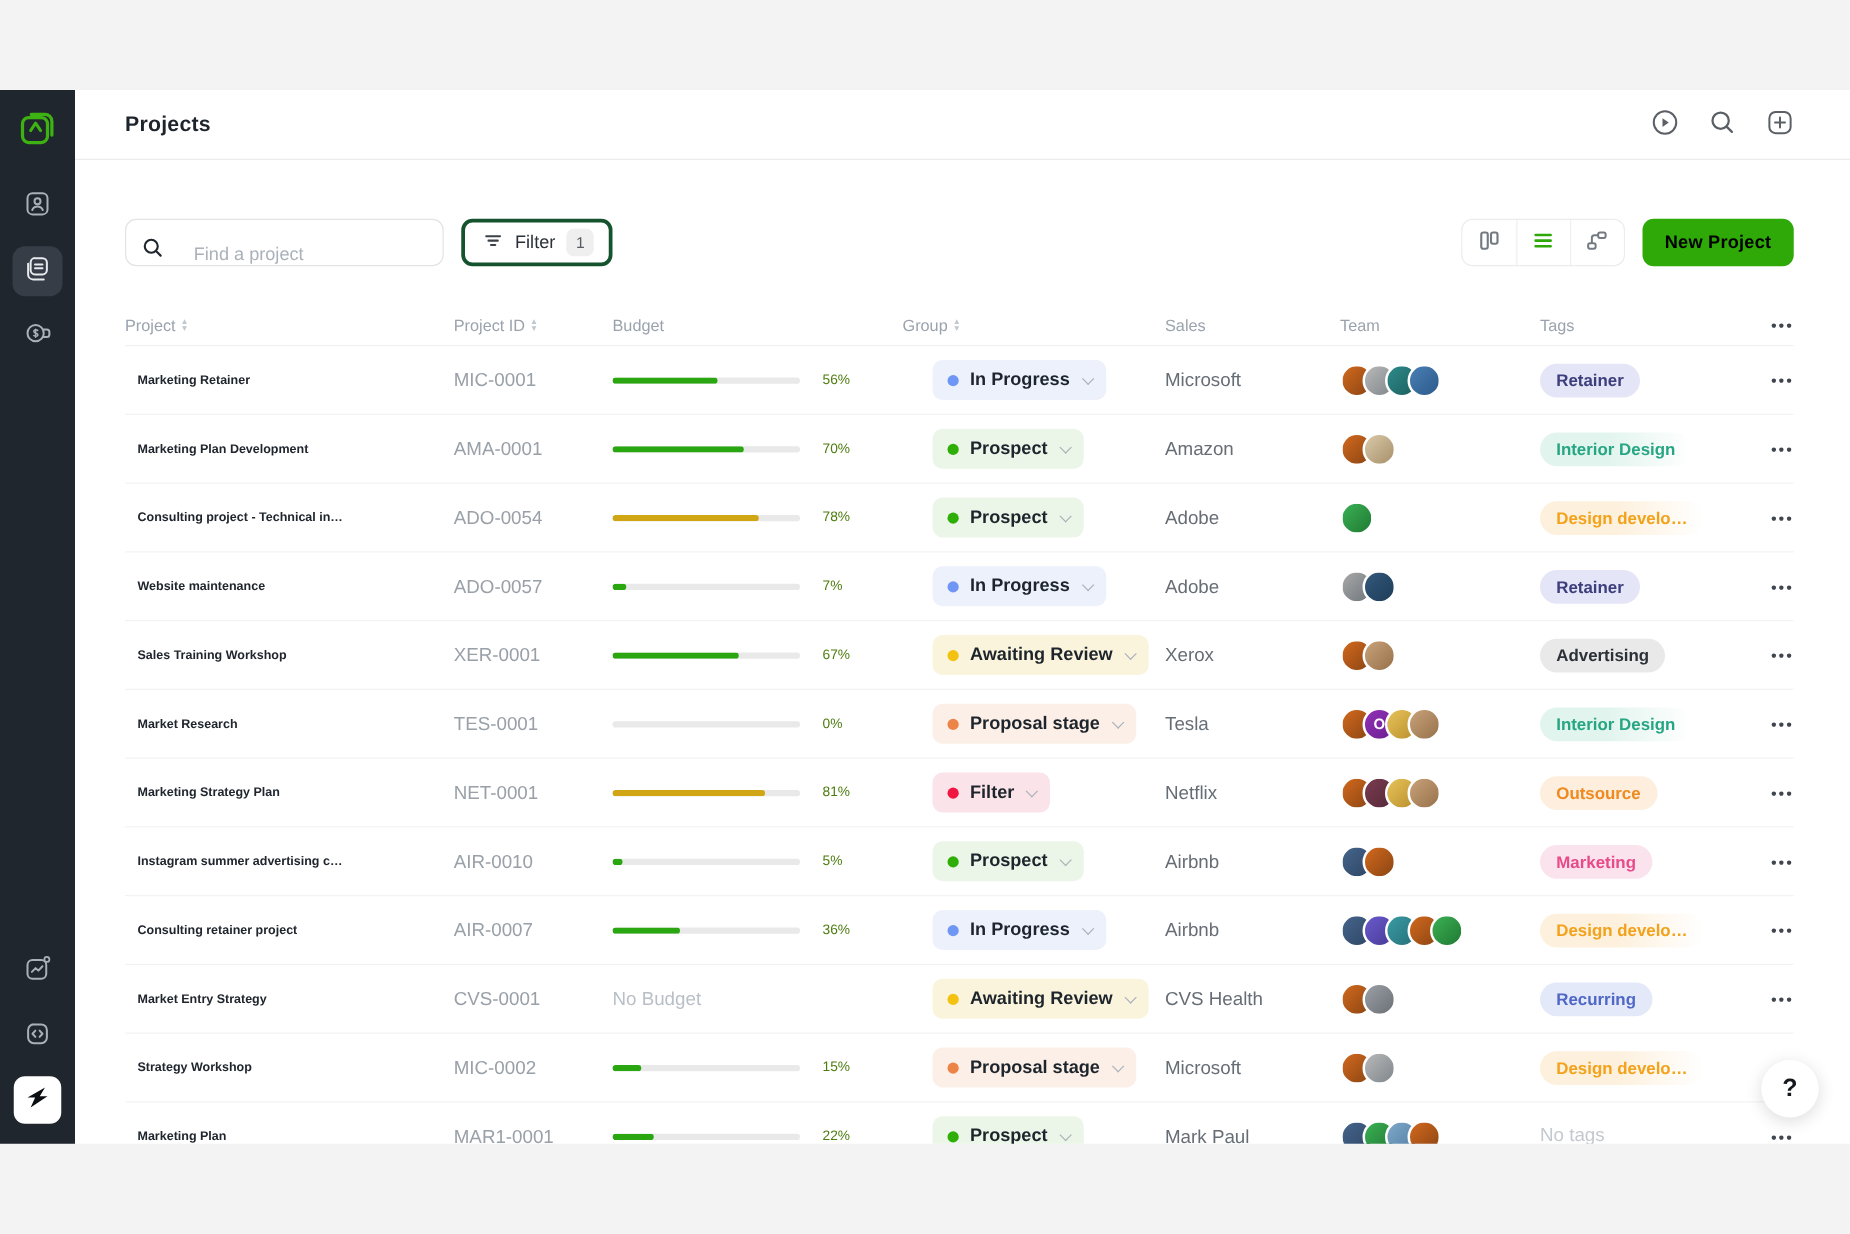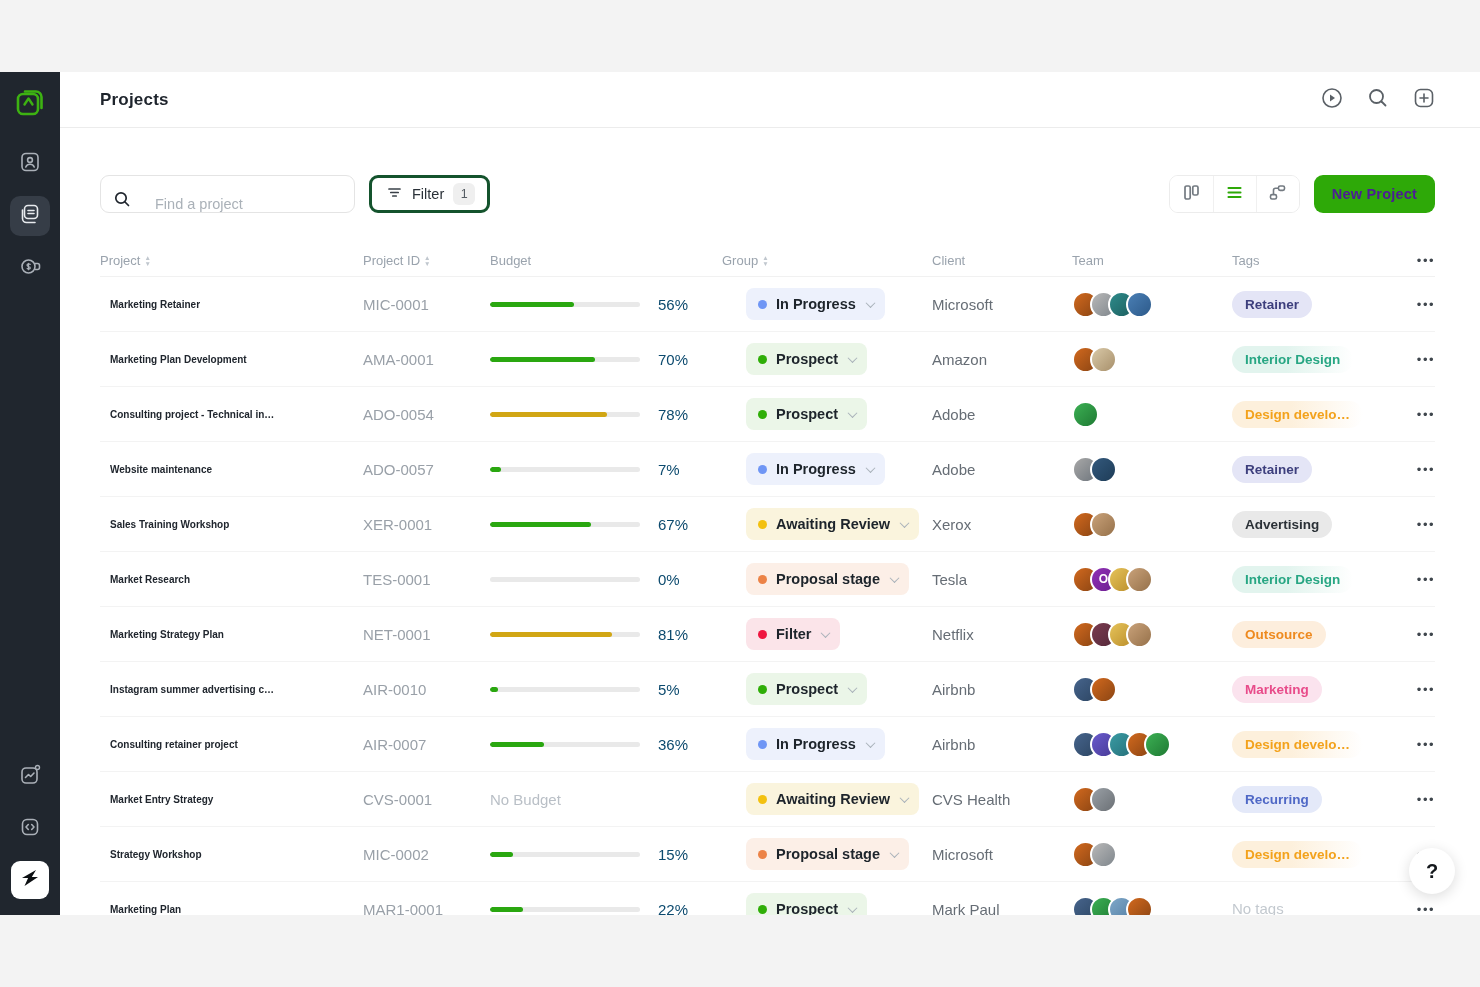--- a/index.html
+++ b/index.html
@@ -39,41 +39,41 @@
     background:#fff; display:flex; align-items:center; gap:9px; padding:0 12px 0 14px;
     font-size:14.5px; color:#2a3138; cursor:pointer; font-family:inherit; }
   .filter-count { width:22px; height:22px; background:#efefef; border-radius:6px;
     font-size:12.5px; color:#555c63; display:flex; align-items:center; justify-content:center; }
   .view-switch { margin-left:auto; height:38px; border:1px solid #ececec; border-radius:9px;
     display:flex; align-items:stretch; overflow:hidden; background:#fff; }
   .view-seg { width:43px; display:flex; align-items:center; justify-content:center;
     cursor:pointer; background:#fff; border:none; }
   .view-seg + .view-seg { border-left:1px solid #f0f0f0; }
   .new-project-btn { margin-left:14px; height:38px; padding:0 18px; background:#2ea908;
-    color:#4c1d95; border:none; border-radius:9px; font-size:14.5px; font-weight:700;
+    color:#000000; border:none; border-radius:9px; font-size:14.5px; font-weight:700;
     cursor:pointer; font-family:inherit; letter-spacing:.2px; }
 
   
   .grid-cols { display:grid;
     grid-template-columns:263px 127px 232px 210px 140px 160px 168px 1fr;
     align-items:center; }
   .thead { margin:32px 45px 0 40px; height:32px; border-bottom:1px solid #f1f1f1; }
   .th { font-size:13px; color:#9aa3ad; display:flex; align-items:center; gap:4px; }
   .th.menu { justify-content:flex-end; }
   .sorticon { display:flex; flex-direction:column; color:#c0c7ce; font-size:6.5px;
     line-height:5.5px; letter-spacing:0; cursor:pointer; }
   .tbody { margin:0 45px 0 40px; }
   .trow { height:55px; border-bottom:1px solid #f3f3f3; }
   .pname { font-size:10px; font-weight:600; color:#20262e; padding-left:10px;
     white-space:nowrap; overflow:hidden; text-overflow:ellipsis; display:block; max-width:250px;}
   .pid { font-size:15px; color:#99a0a8; }
   .budget-cell { display:flex; align-items:center; }
   .track { width:150px; height:5px; background:#e9e9e9; border-radius:3px; overflow:hidden; }
   .fill { height:5px; border-radius:3px; }
-  .pct { font-size:15px; color:#0c4a6e; margin-left:18px; }
+  .pct { font-size:11px; color:#4d7c0f; margin-left:18px; }
   .nobudget { font-size:15px; color:#b9bfc6; }
   .status-pill { display:inline-flex; align-items:center; height:32px; border-radius:8px;
     padding:0 11px 0 12px; gap:9px; border:none; cursor:pointer; font-family:inherit;margin-left:24px; }
   .dot { width:9px; height:9px; border-radius:50%; flex:none; }
   .slabel { font-size:14.5px; font-weight:600; color:#1d242b; white-space:nowrap; }
   .chev { width:7px; height:7px; border-right:1.7px solid #a9b1b9;
     border-bottom:1.7px solid #a9b1b9; transform:rotate(45deg) translate(-1px,-1px);
     margin-left:2px; }
   .client { font-size:15px; color:#666d75; }
   .team-cell { display:flex; align-items:center; }
@@ -270,21 +270,21 @@
           <span>Budget</span>
         </div>
         <div class="th">
           <span>Group</span>
           <span class="sorticon">
             <span>▲</span>
             <span>▼</span>
           </span>
         </div>
         <div class="th">
-          <span>Client</span>
+          <span>Sales</span>
         </div>
         <div class="th">
           <span>Team</span>
         </div>
         <div class="th">
           <span>Tags</span>
         </div>
         <div class="th menu">
           <span class="dots">•••</span>
         </div>

